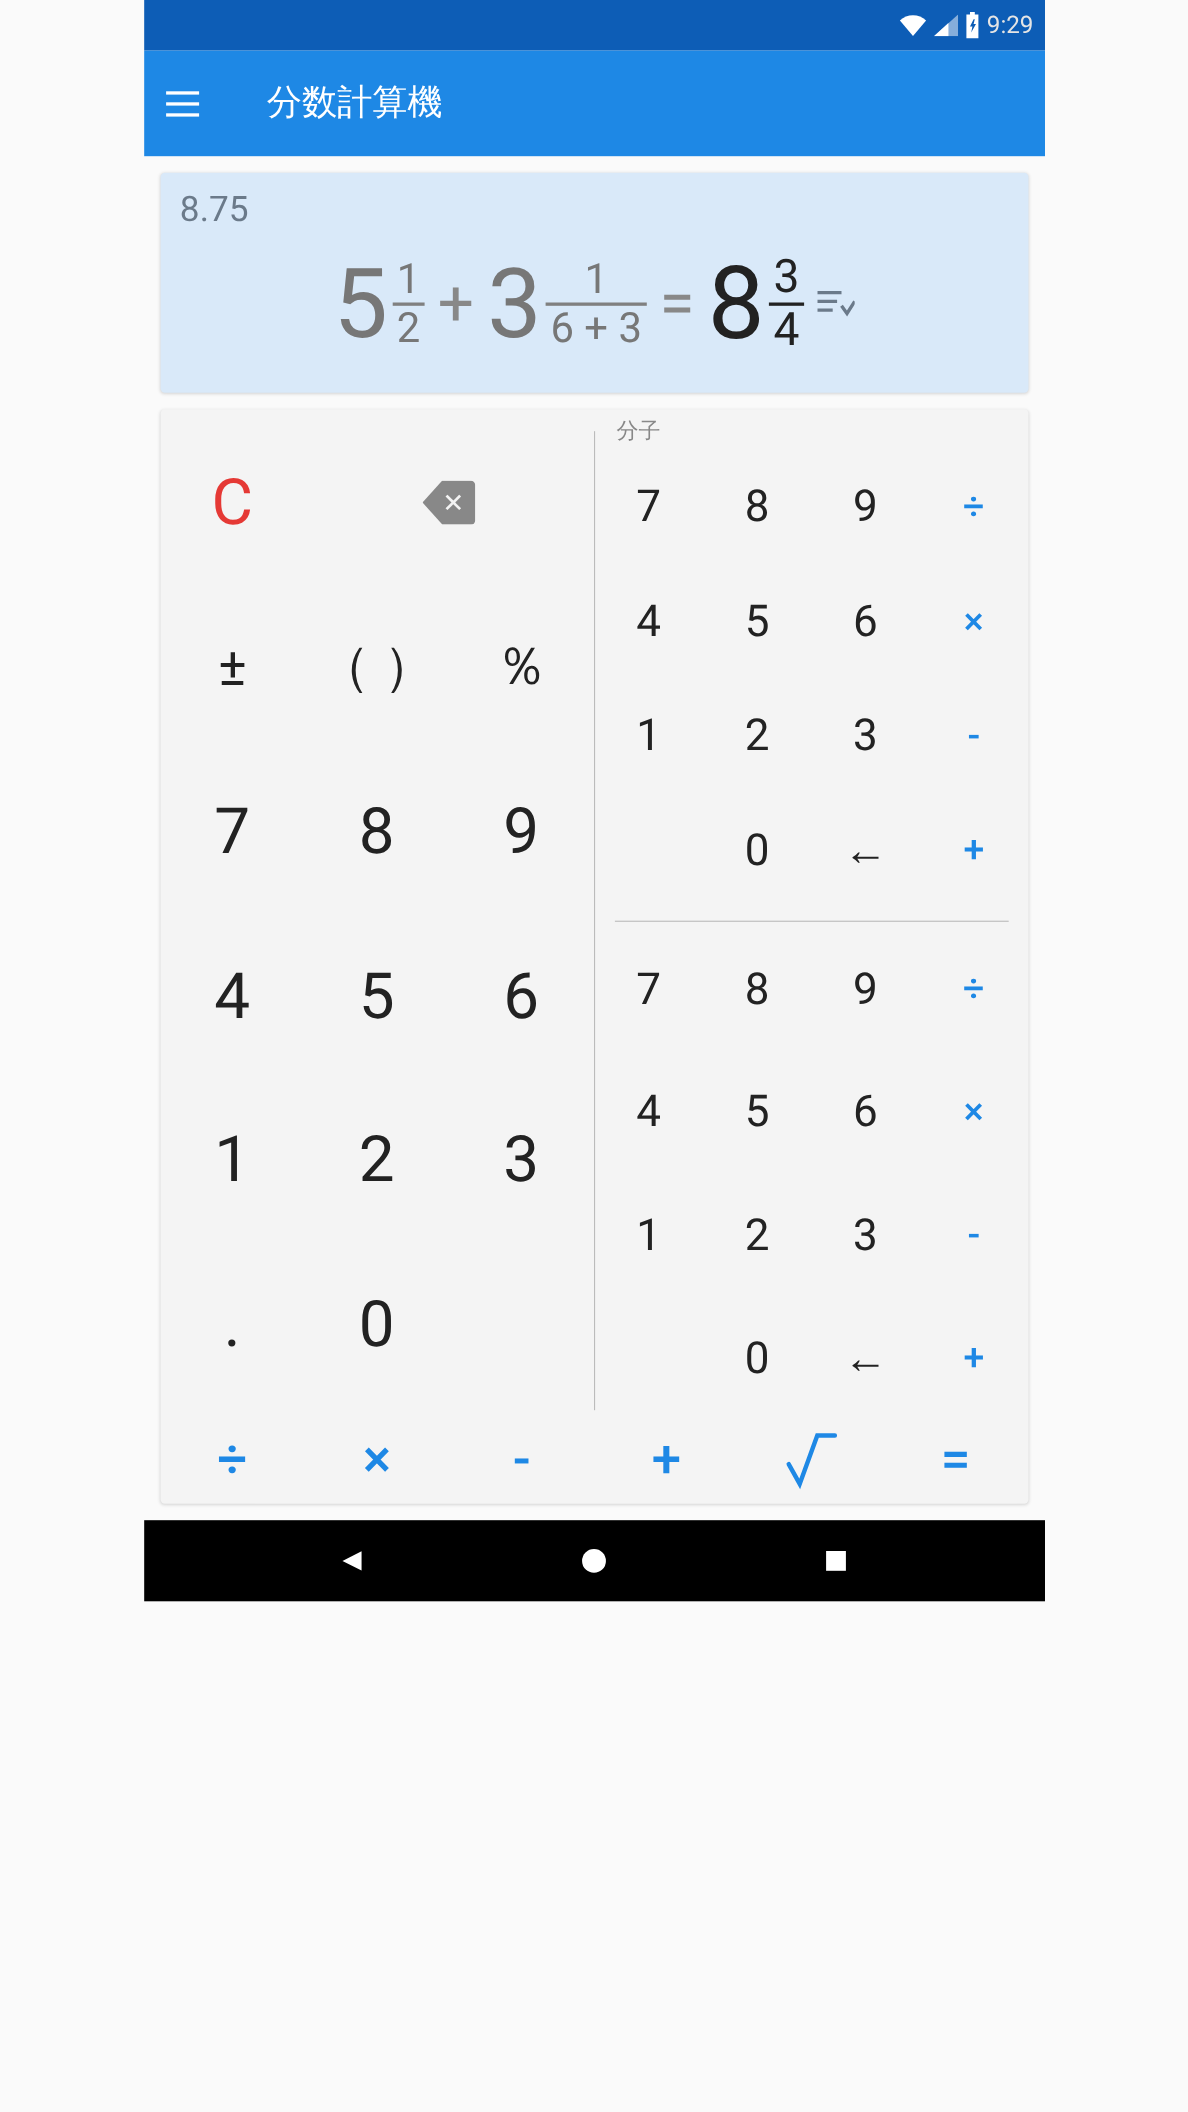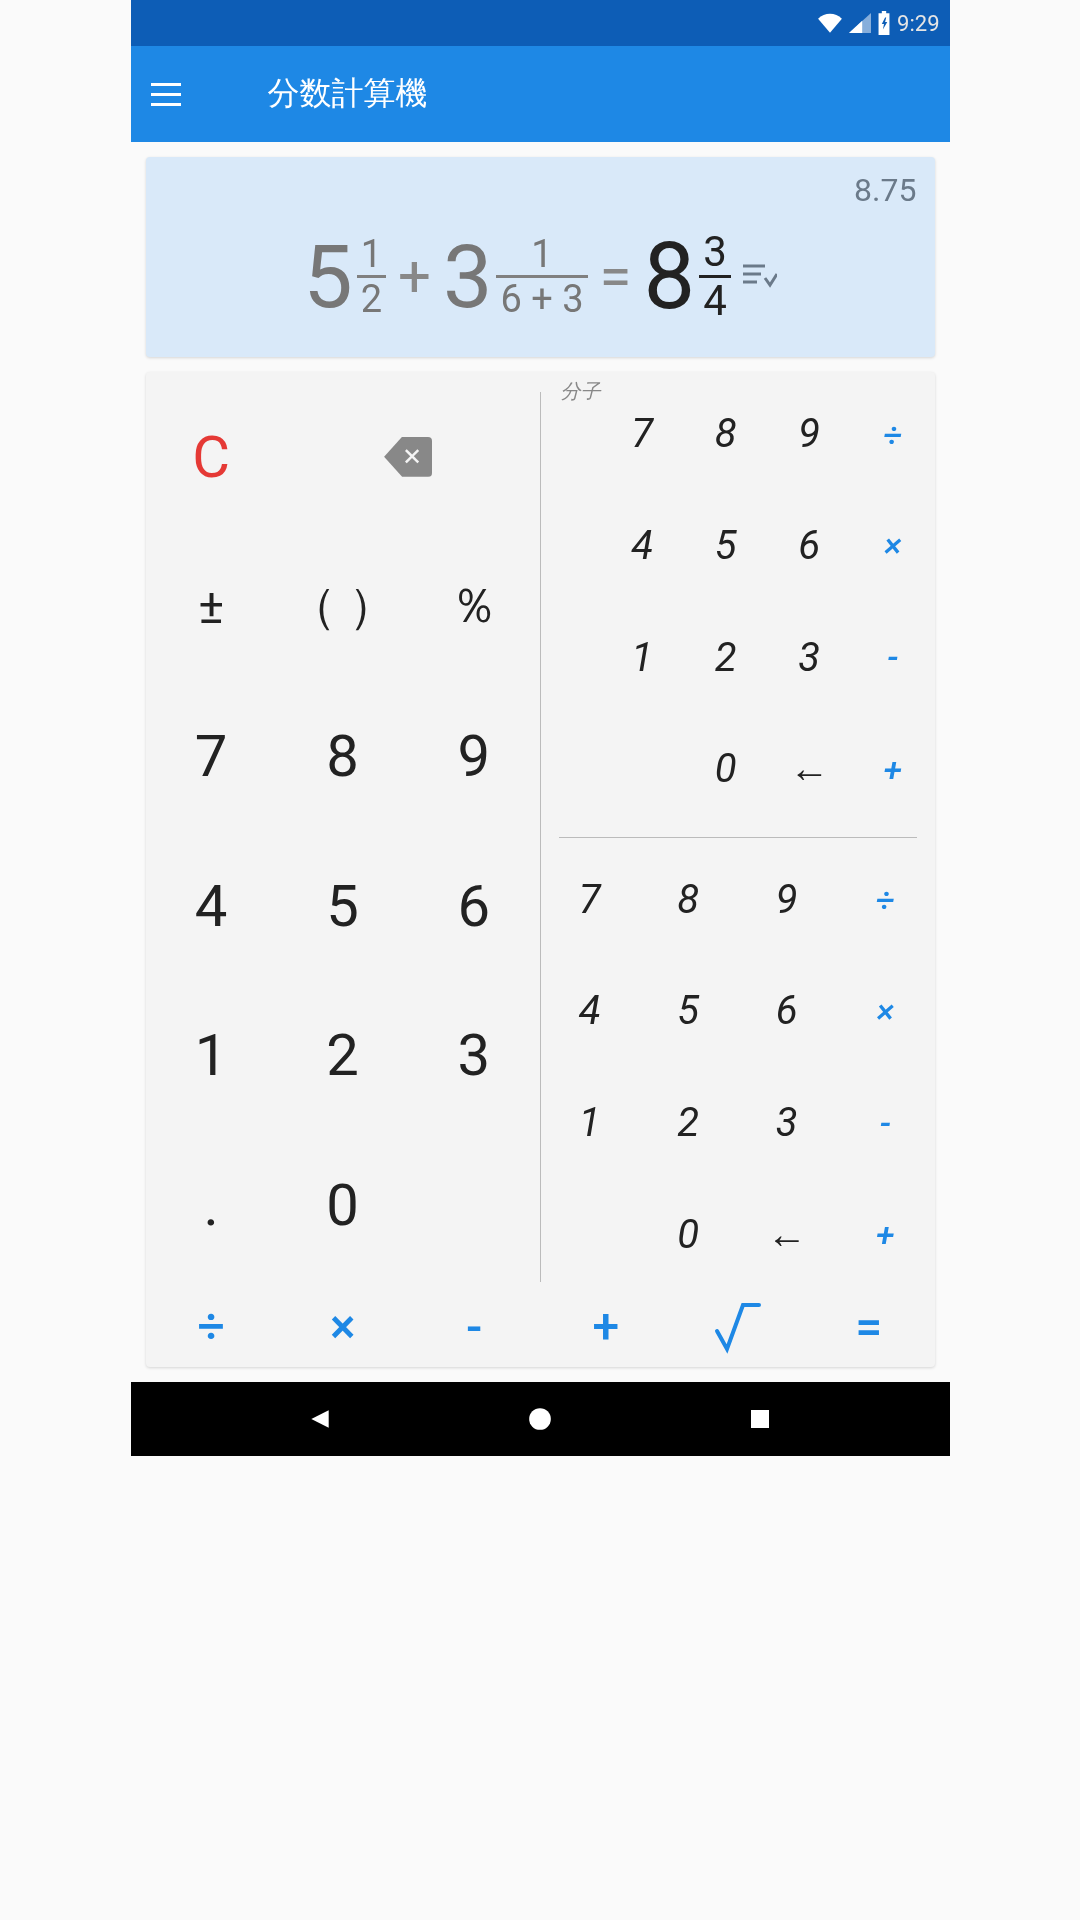--- a/index.html
+++ b/index.html
@@ -1,45 +1,45 @@
 <!DOCTYPE html>
 <html><head>
   <meta charset="utf-8">
   <style>
     * { margin: 0; padding: 0; box-sizing: border-box; font-family: -apple-system, Roboto, sans-serif; }
     body { width: 819px; height: 1456px; margin: 0 auto; background: #fafafa; display: flex; flex-direction: column; overflow: hidden; }
     
     .status-bar { height: 46px; background: #0d5db6; display: flex; align-items: center; justify-content: flex-end; padding: 0 10px; color: #e5e5e5; font-size: 22px; gap: 6px; }
     .status-bar svg { fill: #fff; }
     
-    .toolbar { height: 96px; background: #1e88e5; display: flex; align-items: center; padding: 0 20px; gap: 87px; }
+    .toolbar { height: 96px; background: #1e88e5; display: flex; align-items: center; padding: 0 20px; gap: 62px; }
     .hamburger { display: flex; flex-direction: column; gap: 7px; cursor: pointer; }
     .hamburger div { width: 30px; height: 3px; background: #fff; }
     .app-title { color: #fff; font-size: 32px; font-weight: 500; }
     
     .display { margin: 15px; background: #d9e9f9; border-radius: 4px; padding: 14px 18px; min-height: 200px; display: flex; flex-direction: column; box-shadow: 0 1px 3px rgba(0,0,0,0.15); }
-    .decimal-result { text-align: right; font-size: 32px; color: #6b7a8a; }
+    .decimal-result { font-size: 32px; color: #6b7a8a; }
     .expression-row { display: flex; align-items: center; justify-content: center; gap: 12px; flex: 1; }
     .mixed-frac { display: flex; align-items: center; color: #777; }
     .mixed-frac.result .whole { color: #222; font-size: 92px; font-weight: 400; }
     .whole { font-size: 88px; font-weight: 400; margin-right: 4px; }
     .frac { display: flex; flex-direction: column; align-items: center; line-height: 1; }
     .frac .num, .frac .den { font-size: 38px; padding: 2px 4px; }
     .frac hr { width: 100%; border: none; border-top: 3px solid currentColor; }
     .mixed-frac.result .frac .num, .mixed-frac.result .frac .den { font-size: 42px; color: #222; }
     .mixed-frac.result .frac hr { border-top-color: #222; }
     .op-plus, .op-eq { font-size: 58px; color: #888; }
     .list-icon { display: flex; align-items: center; }
     
     .keypad-area { margin: 0 15px 15px; background: #f4f4f4; border-radius: 4px; box-shadow: 0 1px 3px rgba(0,0,0,0.15); display: flex; flex-direction: column; flex: 1; }
     .keypad-main { display: flex; flex: 1; }
     .keypad-divider { width: 1px; background: #bbb; margin: 20px 0 8px; }
     .left-pad { flex: 1; display: grid; grid-template-columns: repeat(3, 1fr); grid-template-rows: repeat(6, 1fr); padding: 10px 0; }
     .right-pad { flex: 1; display: flex; flex-direction: column; padding-top: 6px; }
-    .pad-section { flex: 1; display: flex; flex-direction: row; font-style: italic; }
+    .pad-section { flex: 1; display: flex; flex-direction: column; }
     .pad-label { font-size: 20px; color: #888; padding-left: 20px; margin-bottom: 4px; }
     .mini-grid { display: grid; grid-template-columns: repeat(4, 1fr); grid-template-rows: repeat(4, 1fr); flex: 1; }
     .right-divider { height: 1px; background: #bbb; margin: 12px 18px 6px 18px; }
     .bottom-row { display: grid; grid-template-columns: repeat(6, 1fr); padding: 8px 0 12px; }
     
     .key { display: flex; align-items: center; justify-content: center; cursor: pointer; user-select: none; font-weight: 400; }
     .key-lg { font-size: 58px; color: #222; }
     .key-md { font-size: 40px; color: #222; }
     .key-clear { font-size: 58px; color: #e53935; grid-column: 1; }
     .key-back { grid-column: 2 / 4; }

